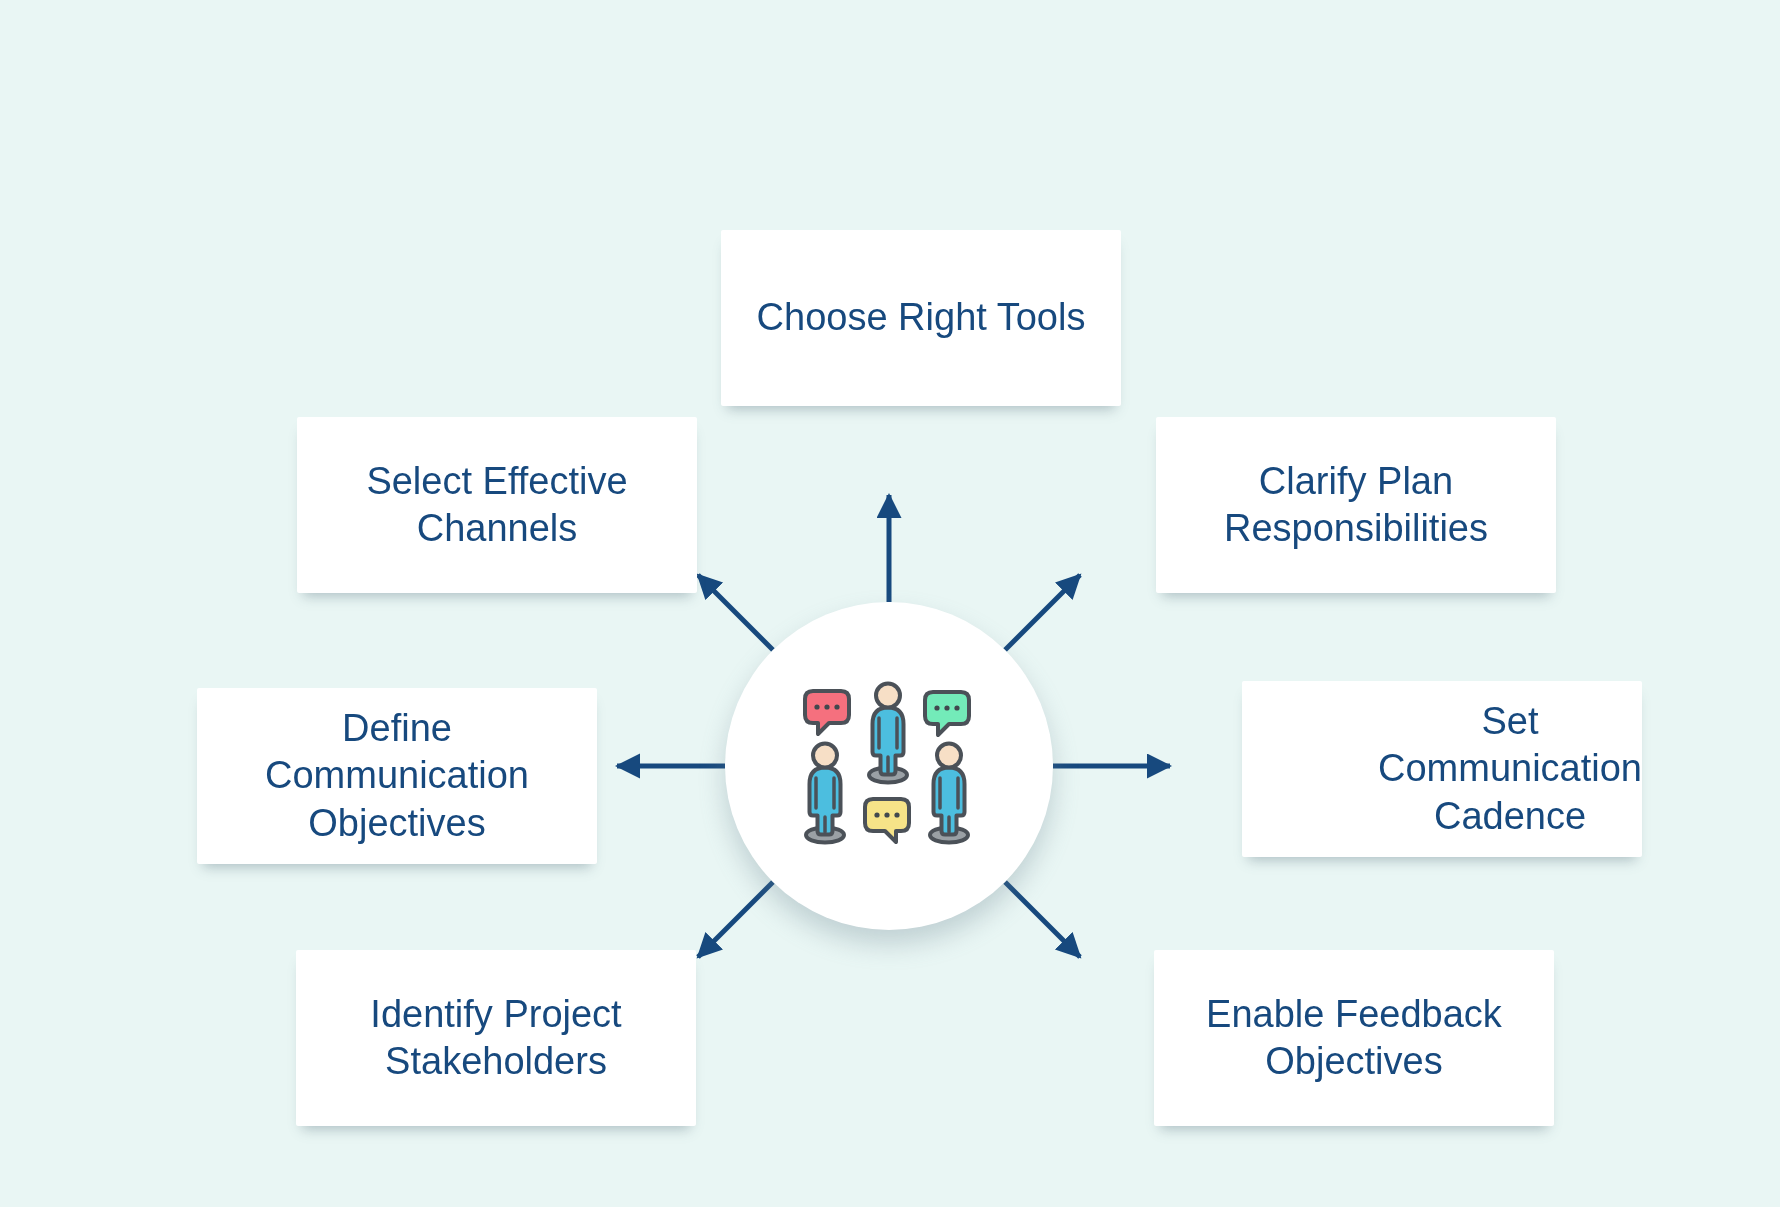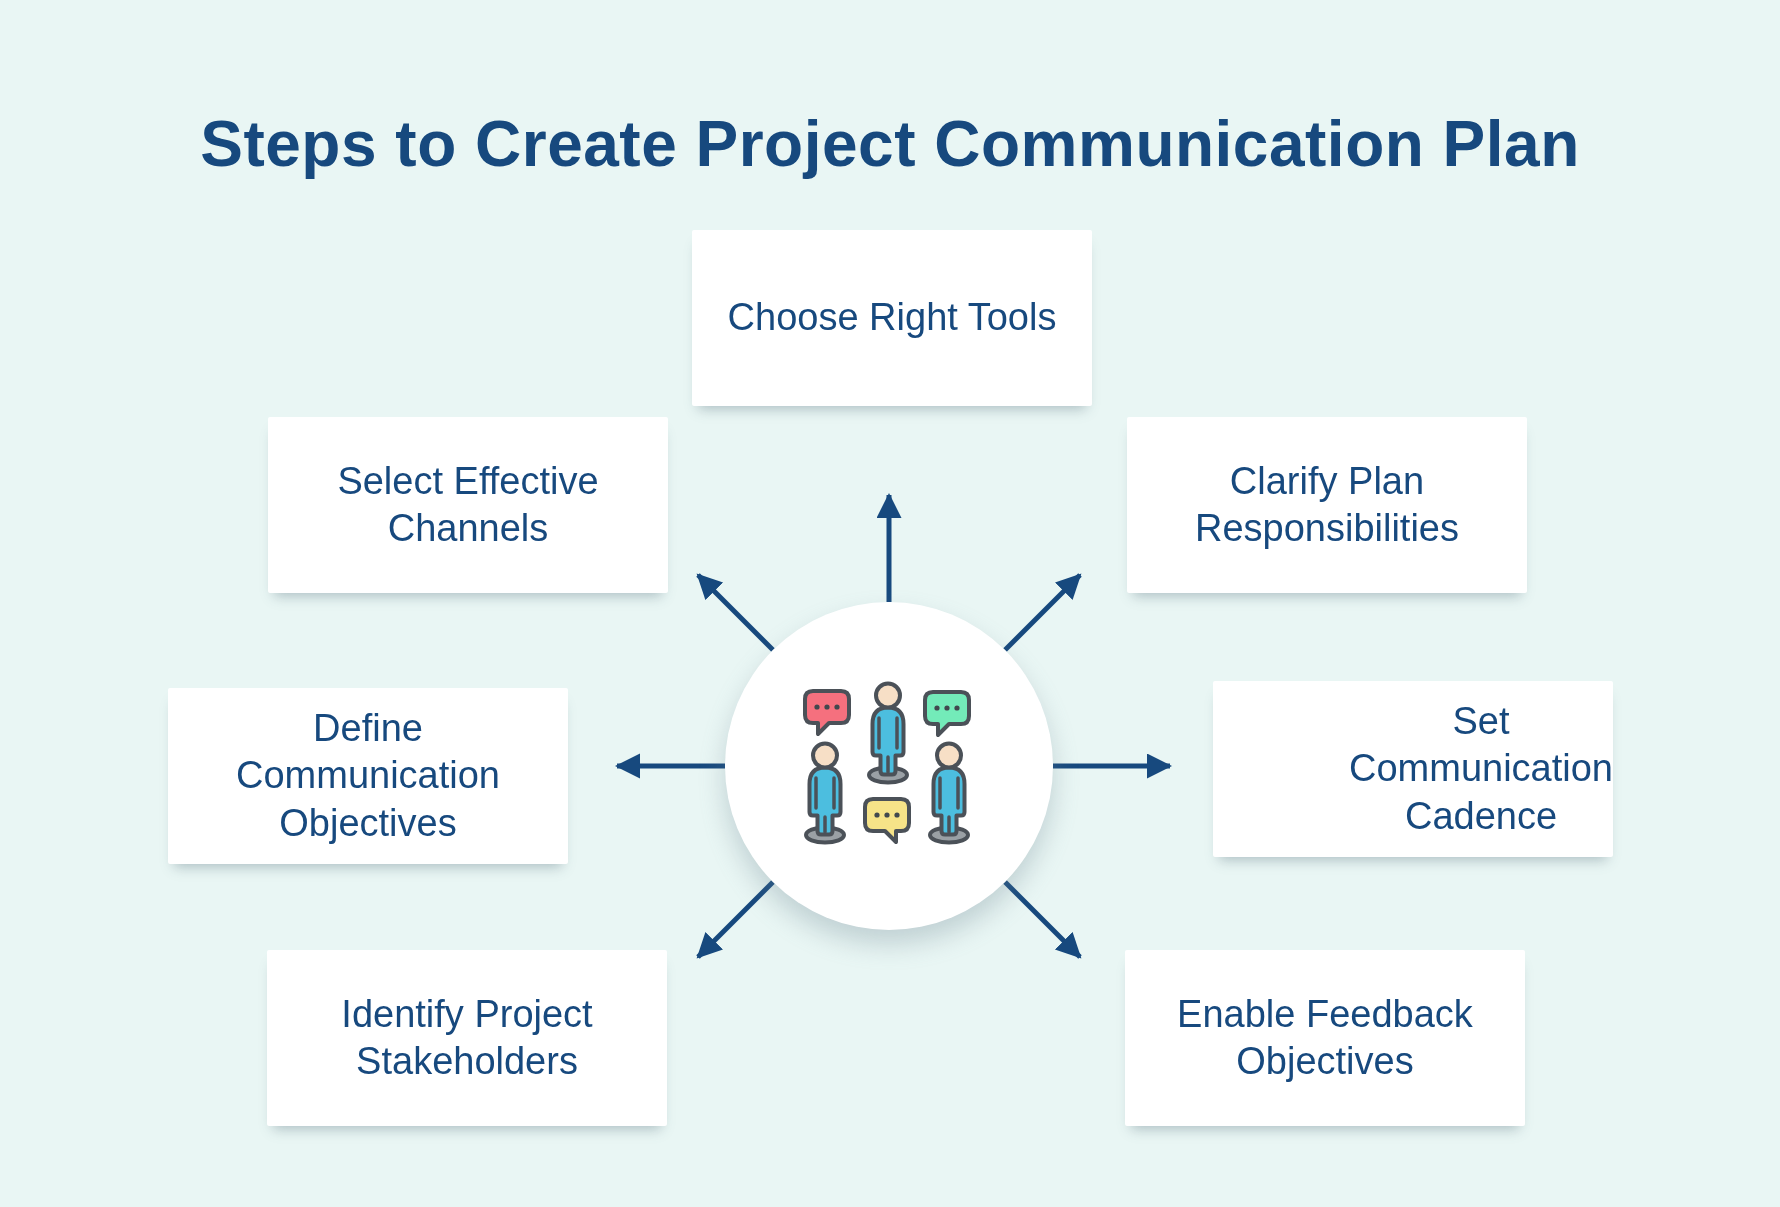--- a/index.html
+++ b/index.html
@@ -16,21 +16,21 @@
     font-size:64px; font-weight:700; letter-spacing:.5px;
     color:var(--navy,#17497E);
   }
   .arrows { position:absolute; left:0; top:0; width:1780px; height:1207px; pointer-events:none; }
   .step-box {
     position:absolute;
     width:400px; height:176px;
     background:var(--box-bg,#fff);
     border-radius:2px;
     box-shadow:0 9px 12px -6px rgba(100,125,135,.45);
-    display:flex; align-items:center; justify-content:center;
+    display:flex; align-items:center; justify-content:center;margin-left:29px;
   }
   .step-label {
     text-align:center;
     white-space:pre-line;
     color:var(--navy,#17497E);
     font-size:38px; line-height:1.25; font-weight:500;
   }
   .slot-top         { left:692px;  top:230px; }
   .slot-upper-left  { left:268px;  top:417px; }
   .slot-upper-right { left:1127px; top:417px; }
@@ -45,21 +45,20 @@
     border-radius:50%;
     box-shadow:0 14px 26px rgba(110,135,145,.33);
   }
   .center-icon { position:absolute; left:74px; top:74px; }
 </style>
 </head>
 <body>
 
 <div class="canvas">
 
-  <h1 class="title">Steps to Create Project Communication Plan</h1>
 
   <svg class="arrows" width="1780" height="1207" viewBox="0 0 1780 1207">
     <defs>
       <marker id="ah" markerWidth="6" markerHeight="6" refX="4.6" refY="2.5" orient="auto" markerUnits="strokeWidth">
         <path d="M0,0 L5,2.5 L0,5 Z" style="fill:var(--navy,#17497E)"></path>
       </marker>
     </defs>
     <g style="stroke:var(--navy,#17497E); stroke-width:5; fill:none;">
       <line x1="889" y1="602" x2="889" y2="495" marker-end="url(#ah)"></line>
       <line x1="773" y1="650" x2="698" y2="575" marker-end="url(#ah)"></line>

